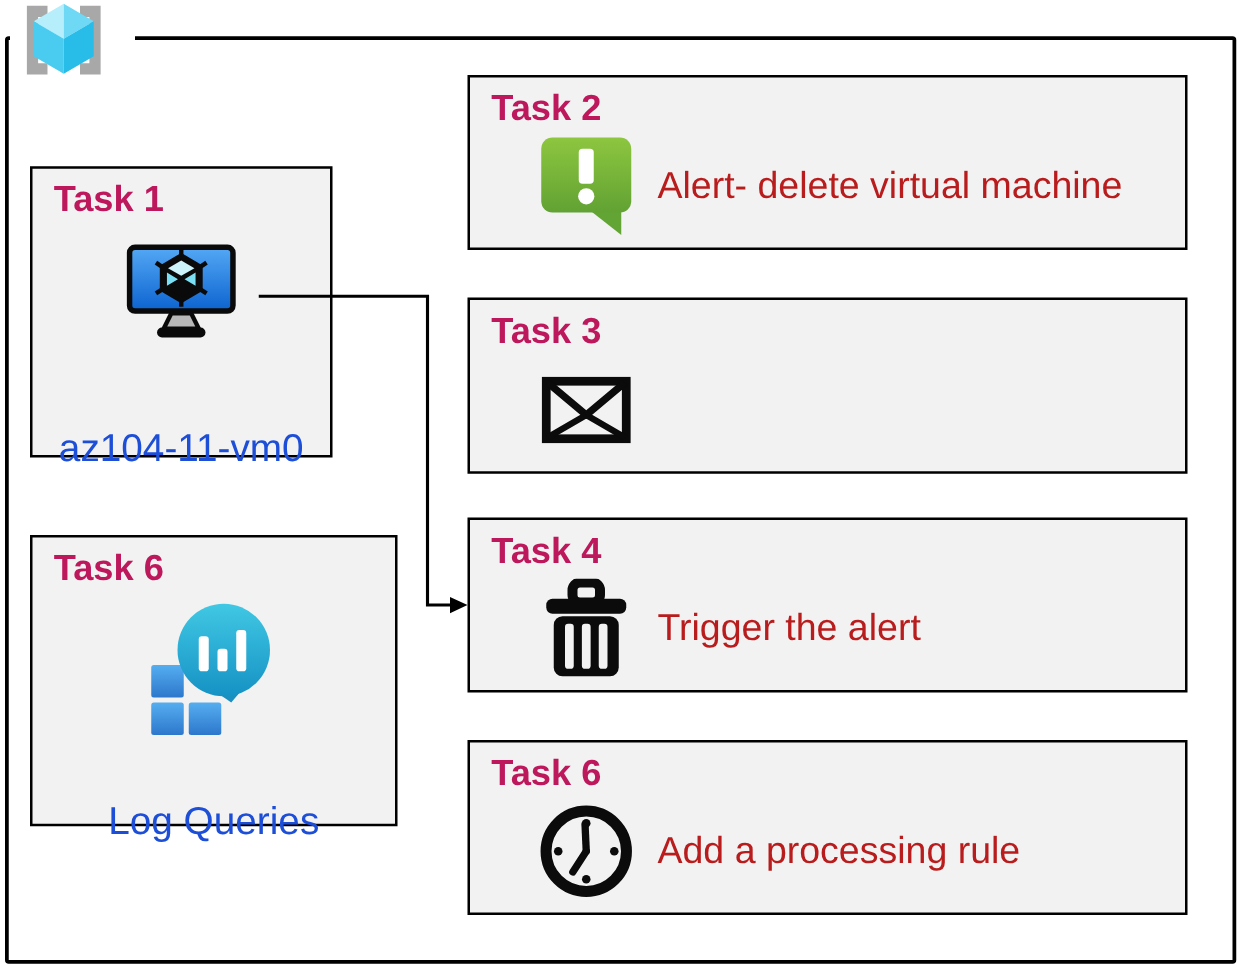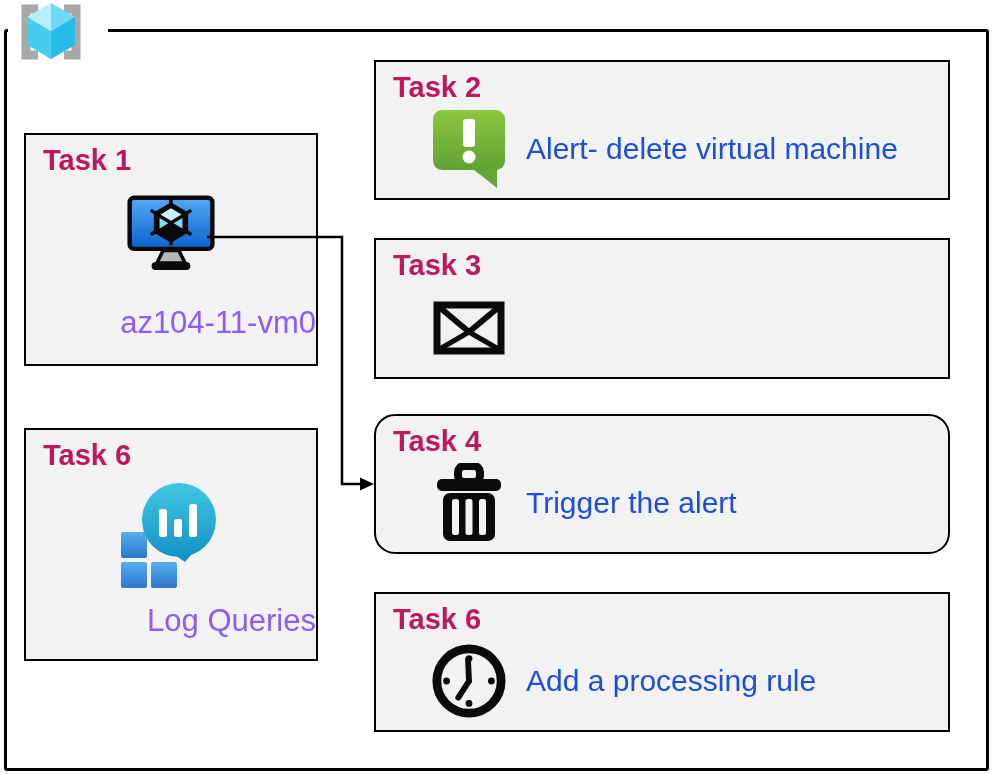--- a/index.html
+++ b/index.html
@@ -29,34 +29,34 @@
   .task-header{
     position:absolute;left:17px;top:9px;
     font-size:29px;font-weight:bold;color:#be185d;white-space:nowrap;
   }
   
   .task-row{
     position:absolute;left:52px;right:10px;top:42px;bottom:4px;
     display:flex;align-items:center;
   }
   .task-row .icon-slot{width:82px;display:flex;justify-content:center;flex:0 0 82px;}
-  .task-row .task-label{margin-left:16px;font-size:30px;color:#1d4ed8;white-space:nowrap;}
+  .task-row .task-label{margin-left:16px;font-size:30px;color:#b91c1c;white-space:nowrap;}
 
   
   .center-icon{position:absolute;left:0;right:0;display:flex;justify-content:center;}
   .bottom-label{
-    position:absolute;left:0;right:0;text-align:right;
-    font-size:31px;color:#8b5cf6;white-space:nowrap;
-  }
-
-  #t1{left:24px;top:133px;width:294px;height:233px;}
+    position:absolute;left:0;right:0;text-align:center;
+    font-size:31px;color:#1d4ed8;white-space:nowrap;margin-top:36px;
+  }
+
+  #t1{left:24px;top:133px;width:242px;height:233px;}
   #t6{left:24px;top:428px;width:294px;height:233px;padding-left:36px;}
   #t2{left:374px;top:60px;width:576px;height:140px;}
   #t3{left:374px;top:238px;width:576px;height:141px;}
-  #t4{left:374px;top:414px;width:576px;height:140px;border-radius:21px;}
+  #t4{left:374px;top:414px;width:576px;height:140px;}
   #t5{left:374px;top:592px;width:576px;height:140px;}
 
   .connector-svg{position:absolute;left:0;top:0;z-index:6;pointer-events:none;}
 </style>
 </head>
 <body>
 
 <div class="rg-frame"></div>
 
 <div class="rg-legend">

